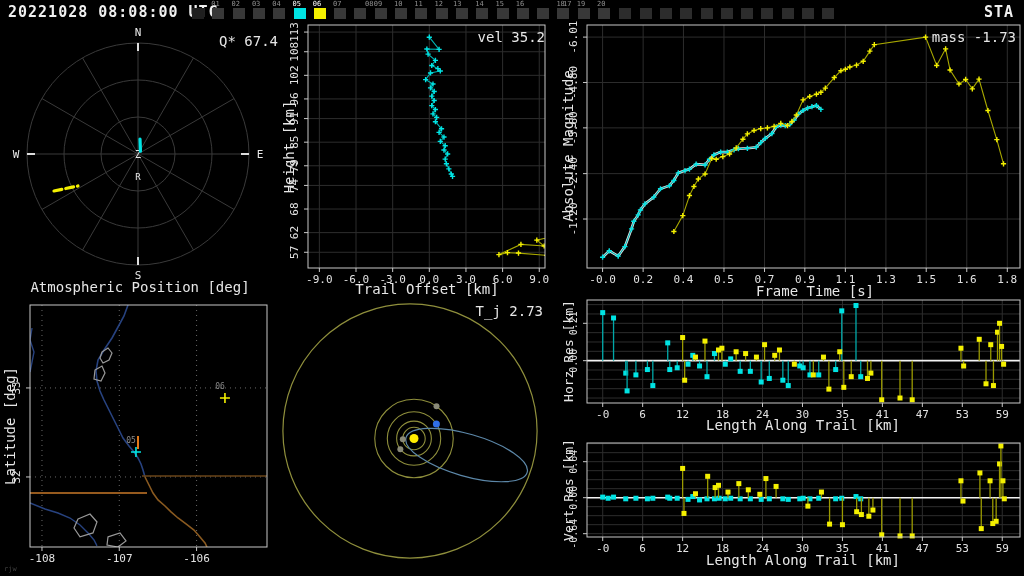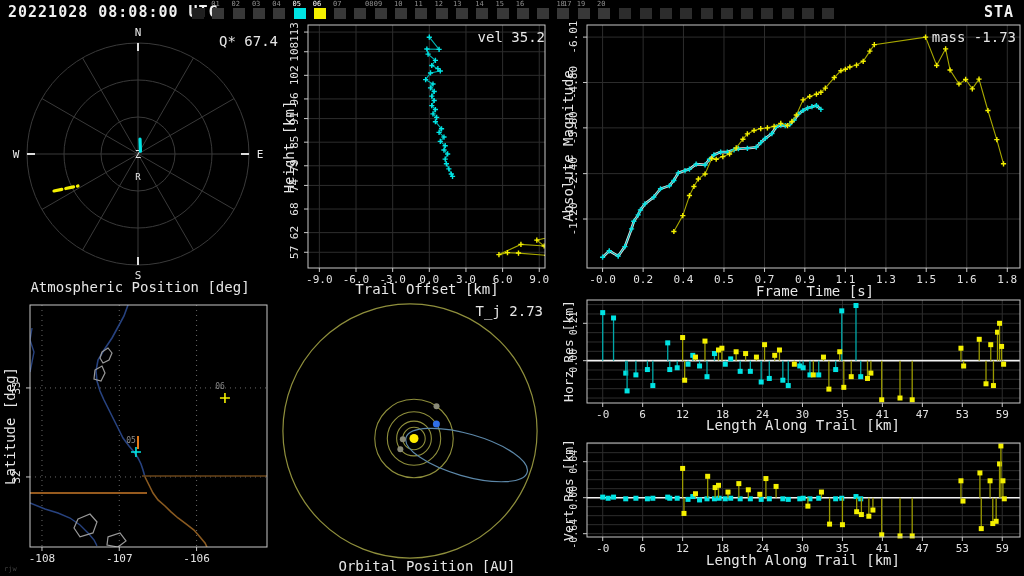--- a/index.html
+++ b/index.html
@@ -795,21 +795,20 @@
   <div class="axt rgt" style="left:545px;top:29px;">vel 35.2</div>
 
   <div class="axt rot" style="left:568px;top:146px;">Absolute Magnitude</div>
   <div class="axt ctr" style="left:815px;top:283px;">Frame Time [s]</div>
   <div class="axt rgt" style="left:1016px;top:29px;">mass -1.73</div>
 
   <div class="axt rot" style="left:10px;top:426px;">Latitude [deg]</div>
   <div class="axt ctr" style="left:148px;top:558px;margin-top:44px;">Longitude [deg]</div>
 
   <div class="axt rgt" style="left:543px;top:303px;">T_j 2.73</div>
-  <div class="axt ctr" style="left:427px;top:558px;">Orbital Position [AU]</div>
 
   <div class="axt rot" style="left:568px;top:351px;font-size:13px;">Horz Res [km]</div>
   <div class="axt ctr" style="left:803px;top:417px;">Length Along Trail [km]</div>
 
   <div class="axt rot" style="left:568px;top:490px;font-size:13px;">Vert Res [km]</div>
   <div class="axt ctr" style="left:803px;top:552px;">Length Along Trail [km]</div>
 
   <div class="tiny" style="left:4px;top:565px;">rjw</div>
 </div>
 

